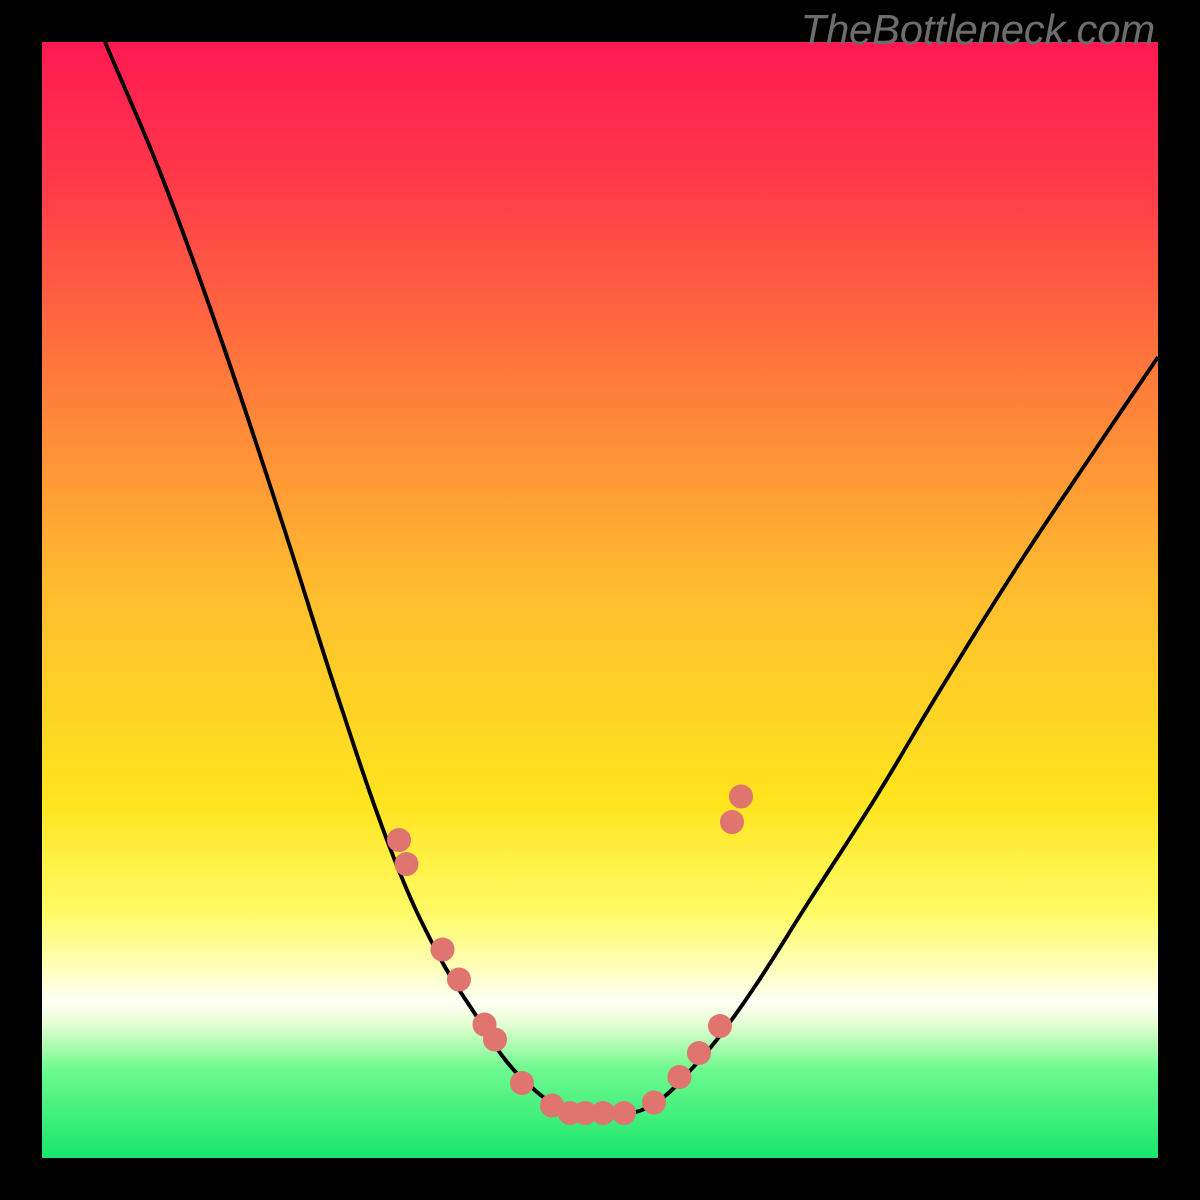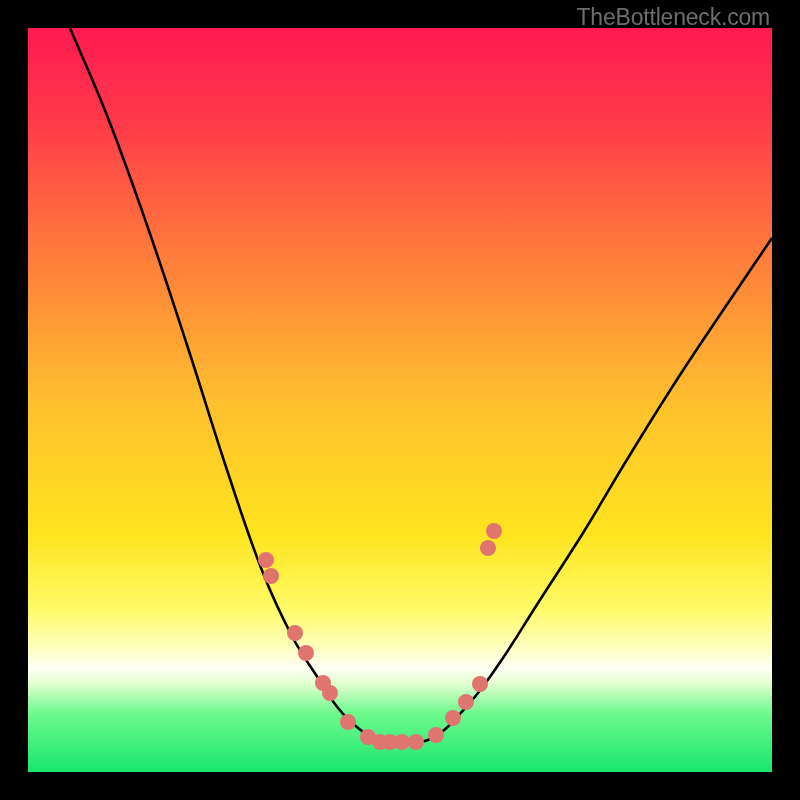--- a/index.html
+++ b/index.html
@@ -16,24 +16,25 @@
     top: 0; left: 0;
     width: 800px; height: 800px;
     box-sizing: border-box;
     border: 28px solid #000;
   }
   .watermark {
     position: absolute;
     top: 4px;
     right: 30px;
     color: #6d6d6d;
-    font-size: 23px;
+    font-size: 28px;
     font-weight: 500;
     letter-spacing: -0.2px;
     z-index: 10;
+    font-style: italic;
   }
   svg {
     position: absolute;
     top: 28px;
     left: 28px;
     width: 744px;
     height: 744px;
     display: block;
   }
 </style>

